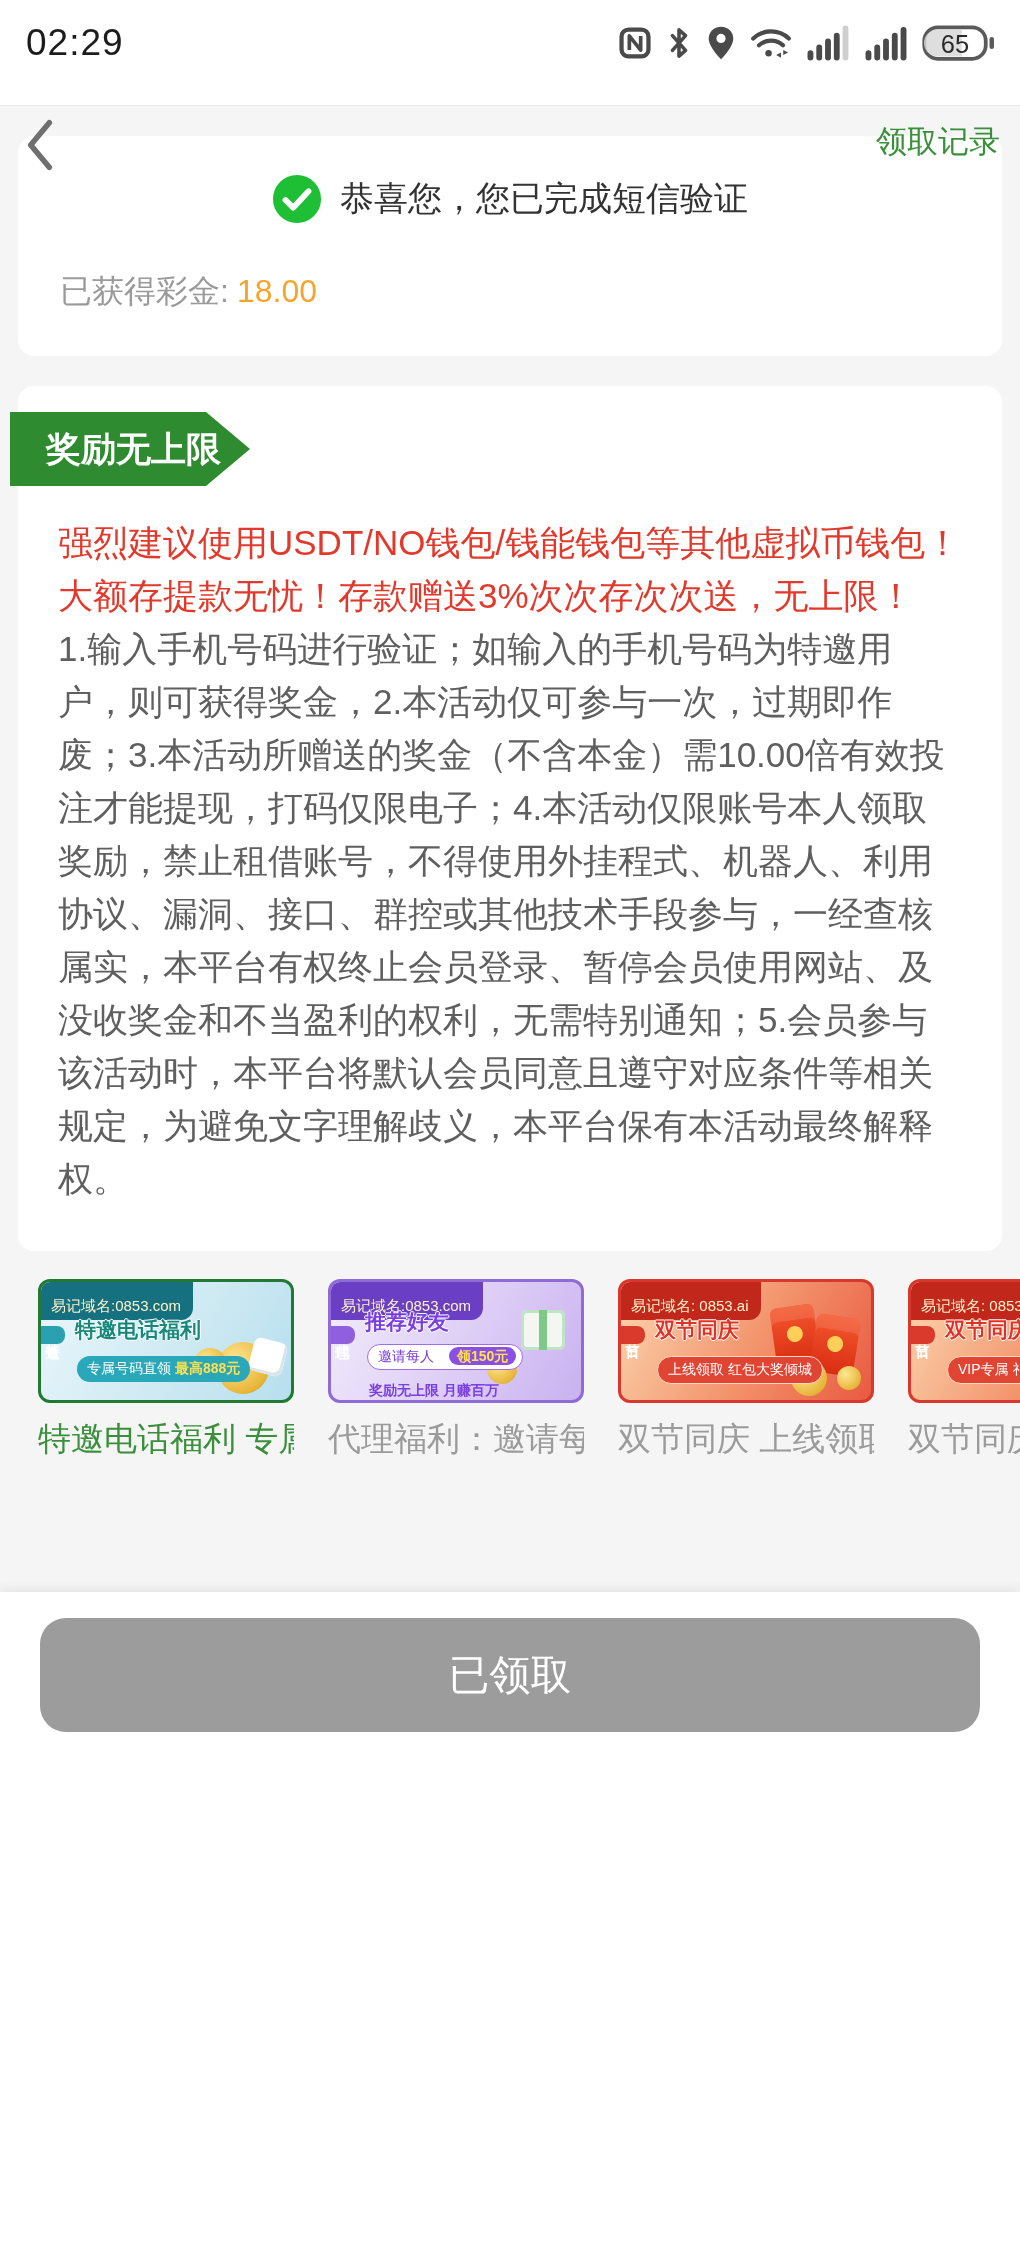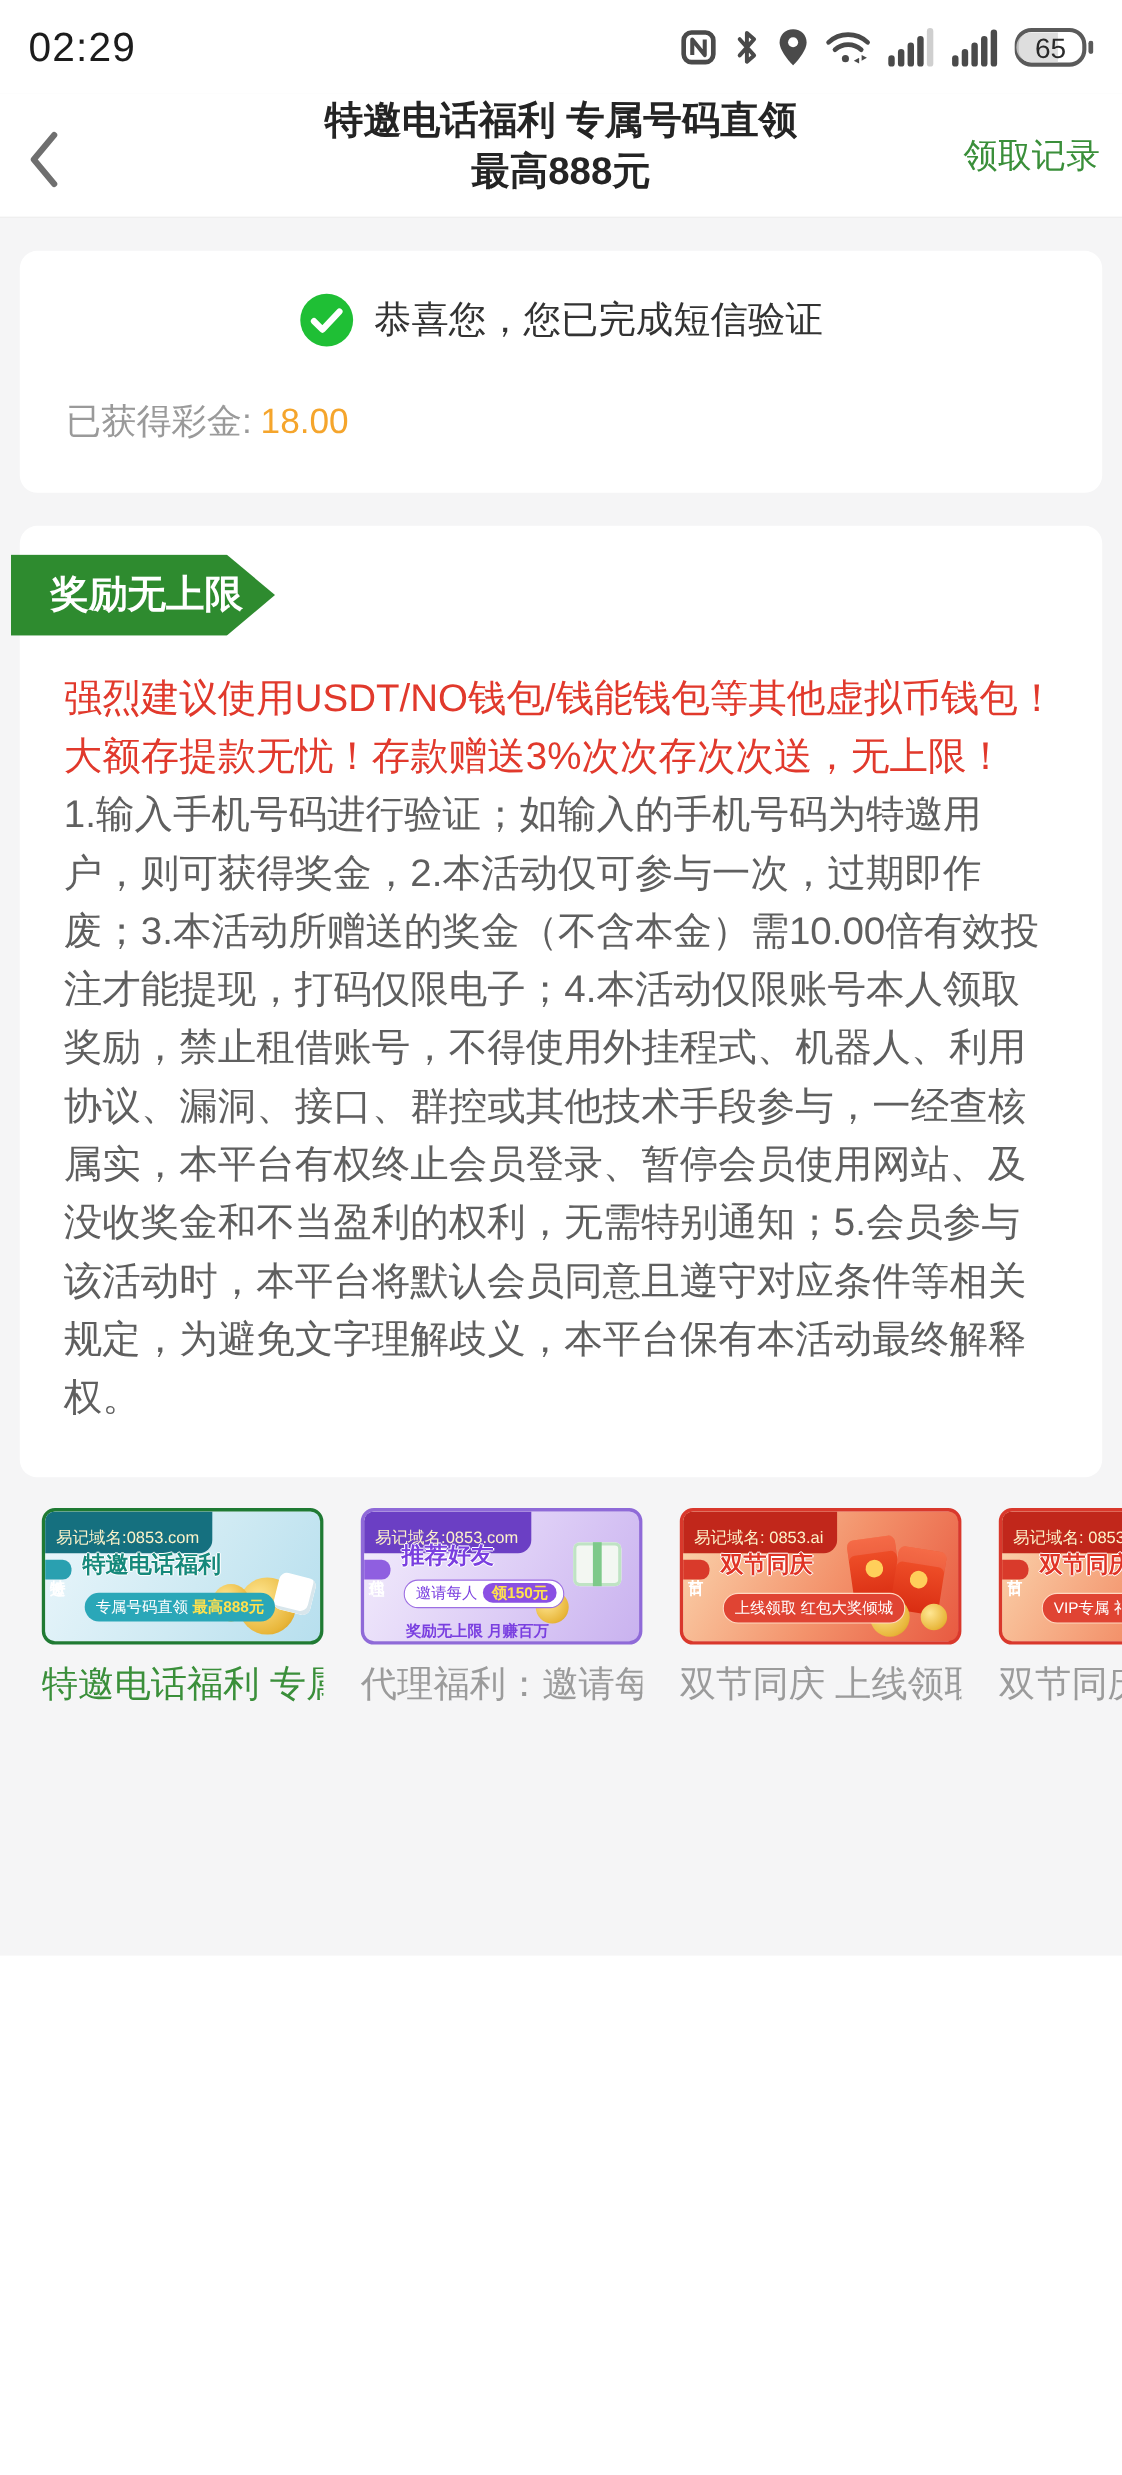--- a/index.html
+++ b/index.html
@@ -55,21 +55,21 @@
   .b-title { position:absolute; left:34px; top:34px; font-size:21px; font-weight:800;
              text-shadow:-1px 0 #fff,1px 0 #fff,0 -1px #fff,0 1px #fff; white-space:nowrap; }
   .banner--green .b-title { color:#16897b; }
   .banner--purple .b-title { color:#7a3fe0; top:26px; }
   .banner--red .b-title { color:#e03325; }
   .b-pill { position:absolute; left:36px; top:74px; font-size:14px; color:#fff; border-radius:999px; padding:4px 10px; white-space:nowrap; }
   .banner--green .b-pill { background:#2aa7b8; }
   .banner--red .b-pill { background:#e04433; border:1px solid #ffd9c2; }
   .pill-hi { color:#ffe14d; font-weight:bold; }
   .banner--purple .b-pill { background:#fff; border:1px solid #9d6fe2; color:#7a3fe0; top:62px; padding:3px 6px 3px 10px; }
-  .pill-cap { background:#8a4fe3; color:#ffe14d; border-radius:999px; padding:1px 8px; margin-left:5px; font-weight:bold; }
+  .pill-cap { background:#8a4fe3; color:#ffe14d; border-radius:999px; padding:1px 8px; margin-left:15px; font-weight:bold; }
   .b-sub { position:absolute; left:38px; top:100px; font-size:14px; font-weight:bold; color:#7a3fe0; white-space:nowrap; }
   .caption { margin-top:14px; font-size:33px; color:#9b9b9b; white-space:nowrap; overflow:hidden; }
   .caption--active { color:#3a8f3a; }
   
   .coin { position:absolute; border-radius:50%; background:radial-gradient(circle at 35% 35%,#ffe793,#e8b63a 70%,#c79016); }
   .dice { position:absolute; width:34px; height:34px; background:#fff; border-radius:7px; box-shadow:inset -3px -3px 0 #d8e6ec; }
   .envelope { position:absolute; width:44px; height:58px; background:linear-gradient(#f4572e,#d92d12); border-radius:6px; box-shadow:inset 0 14px 0 rgba(255,255,255,.12); }
   .env-dot { position:absolute; left:50%; top:20px; width:16px; height:16px; margin-left:-8px; border-radius:50%; background:#ffcf5a; }
   .gift { position:absolute; width:44px; height:40px; background:#f3f7f2; border-radius:6px; box-shadow:inset 0 0 0 3px #bfe3c4; }
   .gift:before { content:""; position:absolute; left:50%; top:0; width:8px; height:100%; margin-left:-4px; background:#7ec98a; }
@@ -126,24 +126,20 @@
         <rect x="45" y="10" width="3" height="8" rx="1.5" fill="#5a5a5a"></rect>
       </svg>
     </span>
   </div>
 
   <div class="header">
     <div class="back-btn">
       <svg width="30" height="52" viewBox="0 0 16 28">
         <path d="M13 2L3 14l10 12" fill="none" stroke="#6f6f6f" stroke-width="3" stroke-linecap="round" stroke-linejoin="round"></path>
       </svg>
-    </div>
-    <div class="hd-title">
-      <div>特邀电话福利 专属号码直领</div>
-      <div>最高888元</div>
     </div>
     <a class="link-records">领取记录</a>
   </div>
 
   <div class="card success-card">
     <div class="success-row">
       <svg width="50" height="50" viewBox="0 0 26 26">
         <circle cx="13" cy="13" r="12.5" fill="#1fbf35"></circle>
         <path d="M7 13.5l4 4 8-8.5" fill="none" stroke="#fff" stroke-width="3" stroke-linecap="round" stroke-linejoin="round"></path>
       </svg>
@@ -214,14 +210,17 @@
         <div class="domain-tag">易记域名: 0853.ee</div>
         <div class="side-tab">节日</div>
         <div class="b-title">双节同庆</div>
         <div class="b-pill">VIP专属 礼遇</div>
       </div>
       <div class="caption">双节同庆...</div>
     </div>
 
   </div>
 
+  <div class="footer">
+    <button class="claim-btn" disabled="">已领取</button>
+  </div>
 
 </div>
 
 </body></html>

